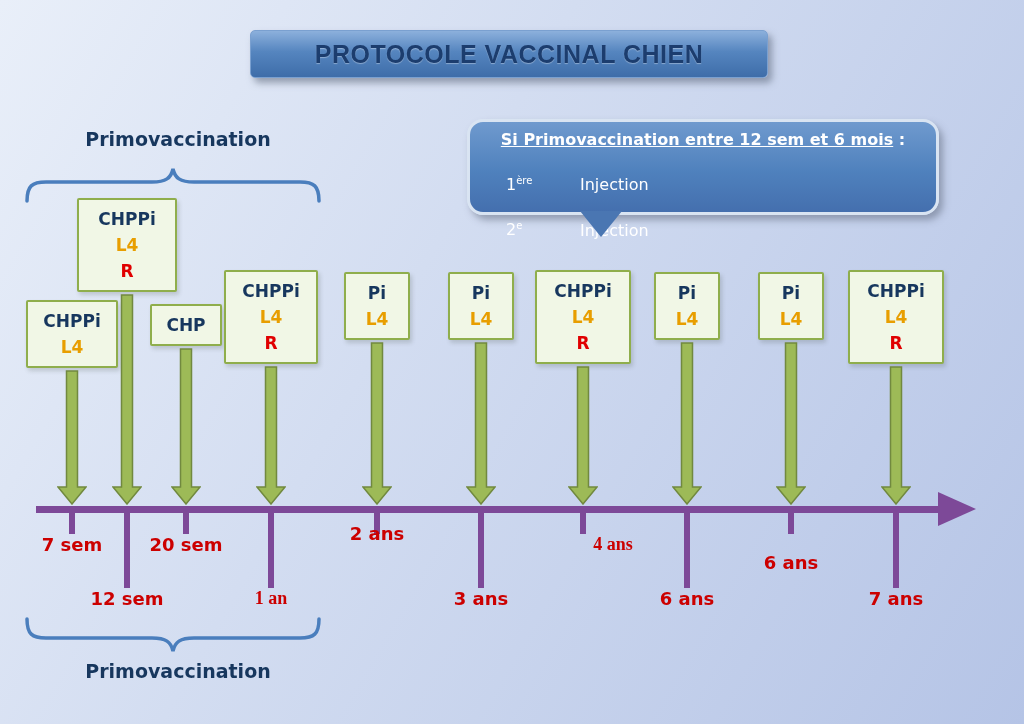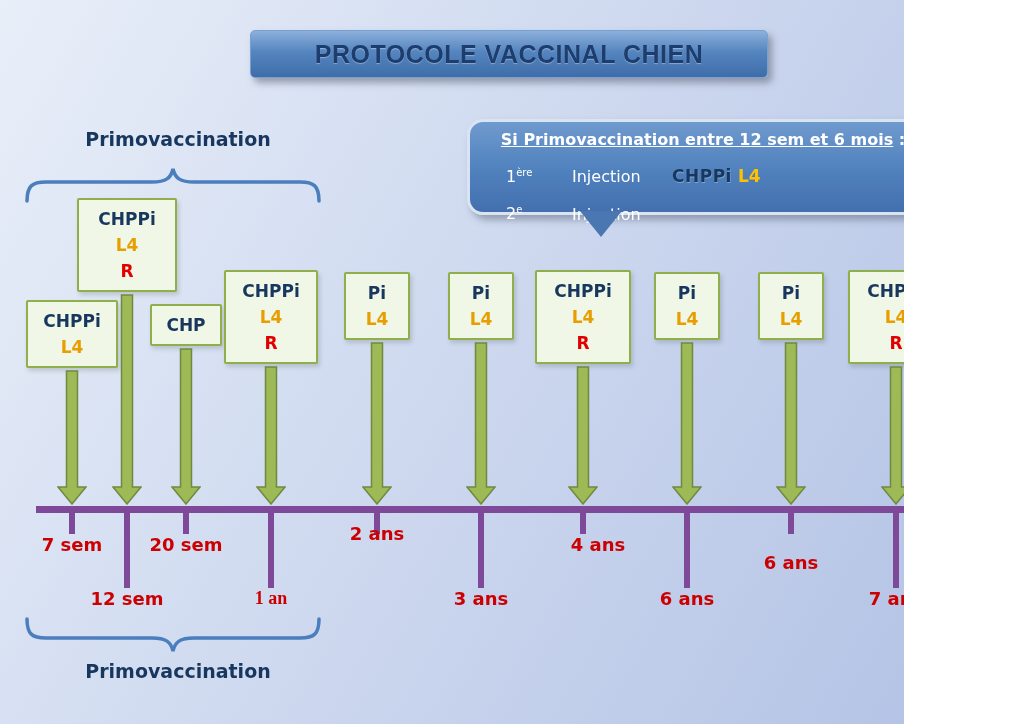--- a/index.html
+++ b/index.html
@@ -1,17 +1,17 @@
 <!DOCTYPE html>
 <html style="--navy: #17375E; --gold: #E89E00; --red: #E00000; --label-red: #CC0000; --timeline-purple: #7D4998; --arrow-green: #9DBA57; --arrow-green-dark: #71893F; --callout-blue: #4F81BD; --brace-blue: #4A7EBD; --box-fill: #F1F7E6; --box-border: #8FAE4C;"><head>
 <meta charset="utf-8">
 <style>
   html,body{margin:0;padding:0;}
   .stage{
-    position:relative;width:904px;height:724px;overflow:hidden;
+    position:relative;width:1024px;height:724px;overflow:hidden;
     background:linear-gradient(120deg,#e9eff9 0%,#d3ddf1 40%,#b5c4e6 100%);
     font-family:"DejaVu Sans",sans-serif;
   }
   
   .title-banner{
     position:absolute;left:250px;top:30px;width:516px;height:46px;
     border-radius:5px;border:1px solid #7aa0d0;
     background:linear-gradient(to bottom,#8cb0dc 0%,#5585bf 45%,#3e6da9 100%);
     box-shadow:4px 5px 7px rgba(90,100,120,0.55);
     display:flex;align-items:center;justify-content:center;
@@ -41,21 +41,21 @@
   }
   .callout-pointer{
     position:absolute;left:110px;bottom:-25px;width:0;height:0;
     border-left:21px solid transparent;border-right:21px solid transparent;
     border-top:26px solid #4a76b2;
   }
   .callout-heading{text-align:center;font-weight:bold;font-size:16px;line-height:22px;}
   .callout-heading .u{text-decoration:underline;text-align:center;}
   .callout-row{
     display:grid;grid-template-columns:66px 100px auto;align-items:baseline;
-    padding-left:22px;font-size:16px;margin-top:11px;line-height:22px;
+    padding-left:22px;font-size:16px;margin-top:19px;line-height:22px;gap:8px;
   }
   .callout-row sup{font-size:10px;}
   .v-chppi{
     font-weight:bold;font-size:17px;letter-spacing:0.5px;color:var(--navy,#16355c);
     text-shadow:0.5px 0.5px 0 rgba(255,255,255,0.3);
   }
   .v-l4{font-weight:bold;font-size:17px;color:#FFC000;margin-left:6px;}
   .note{color:#fff;margin-left:9px;}
   
   .vaccine-box{
@@ -97,21 +97,20 @@
 
   <svg class="brace brace-top" viewBox="0 0 298 38">
     <path d="M3,35 C3,20 8,16 22,16 L128,16 C142,16 147,12 149,3 C151,12 156,16 170,16 L276,16 C290,16 295,20 295,35"></path>
   </svg>
 
   <div class="callout">
     <div class="callout-heading"><span class="u">Si Primovaccination entre 12 sem et 6 mois</span><span> :</span></div>
     <div class="callout-row">
       <span><span>1</span><sup>ère</sup></span>
       <span>Injection</span>
-      <span><span class="v-chppi">CHPPi</span><span class="v-l4">L4</span></span>
     </div>
     <div class="callout-row">
       <span><span>2</span><sup>e</sup></span>
       <span>Injection</span>
     </div>
     <div class="callout-pointer"></div>
   </div>
 
   <div id="points-layer">
       <div class="vaccine-box" style="left: 26px; top: 300px; width: 92px;">
@@ -171,21 +170,21 @@
       <div class="time-label" style="left: 421px; top: 588px;">3 ans</div>
       <div class="vaccine-box" style="left: 535px; top: 270px; width: 96px;">
         <div class="box-line c-navy">CHPPi</div>
         <div class="box-line c-gold">L4</div>
         <div class="box-line c-red">R</div>
       </div>
       <svg width="30" height="139" class="down-arrow" style="left: 568px; top: 366px;">
         <polygon points="9.5,1 20.5,1 20.5,121 29,121 15,138 1,121 9.5,121" fill="#9DBA57" stroke="#71893F" stroke-width="1.5"></polygon>
       </svg>
       <div class="tick" style="left: 580px; top: 506px; height: 28px;"></div>
-      <div class="time-label" style="left: 538px; top: 534px;">4 ans</div>
+      <div class="time-label" style="left: 553px; top: 534px; font-family: Liberation Serif, serif;">4 ans</div>
       <div class="vaccine-box" style="left: 654px; top: 272px; width: 66px;">
         <div class="box-line c-navy">Pi</div>
         <div class="box-line c-gold">L4</div>
       </div>
       <svg width="30" height="163" class="down-arrow" style="left: 672px; top: 342px;">
         <polygon points="9.5,1 20.5,1 20.5,145 29,145 15,162 1,145 9.5,145" fill="#9DBA57" stroke="#71893F" stroke-width="1.5"></polygon>
       </svg>
       <div class="tick" style="left: 684px; top: 506px; height: 82px;"></div>
       <div class="time-label" style="left: 627px; top: 588px;">6 ans</div>
       <div class="vaccine-box" style="left: 758px; top: 272px; width: 66px;">

